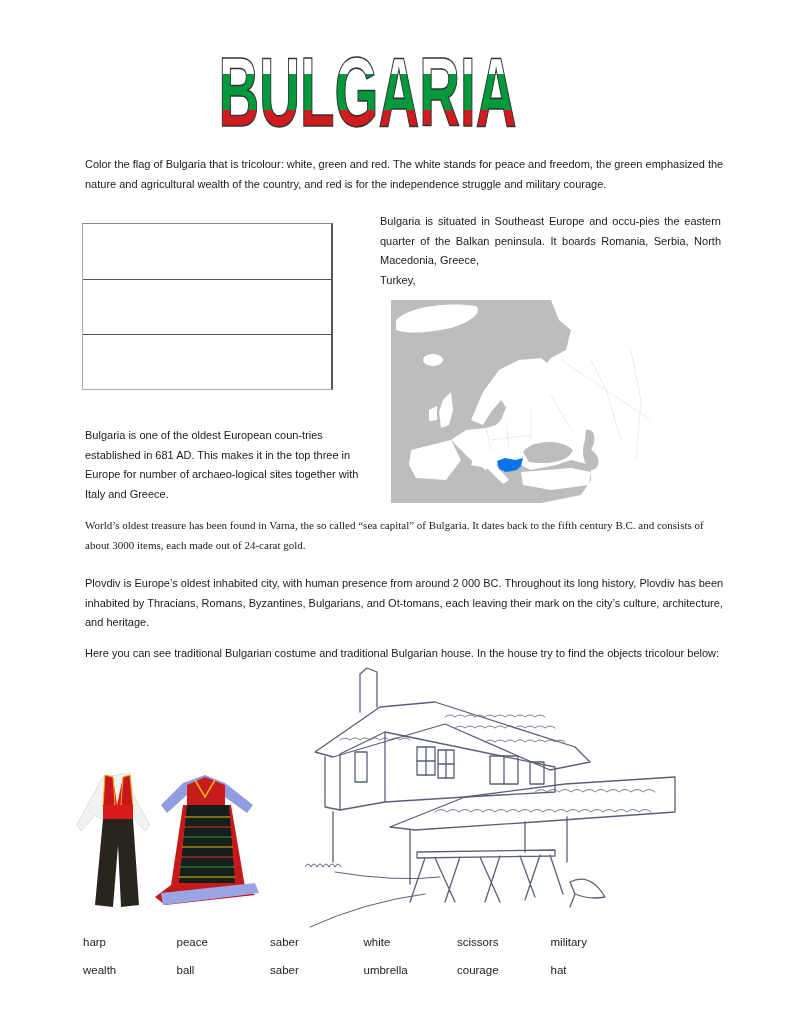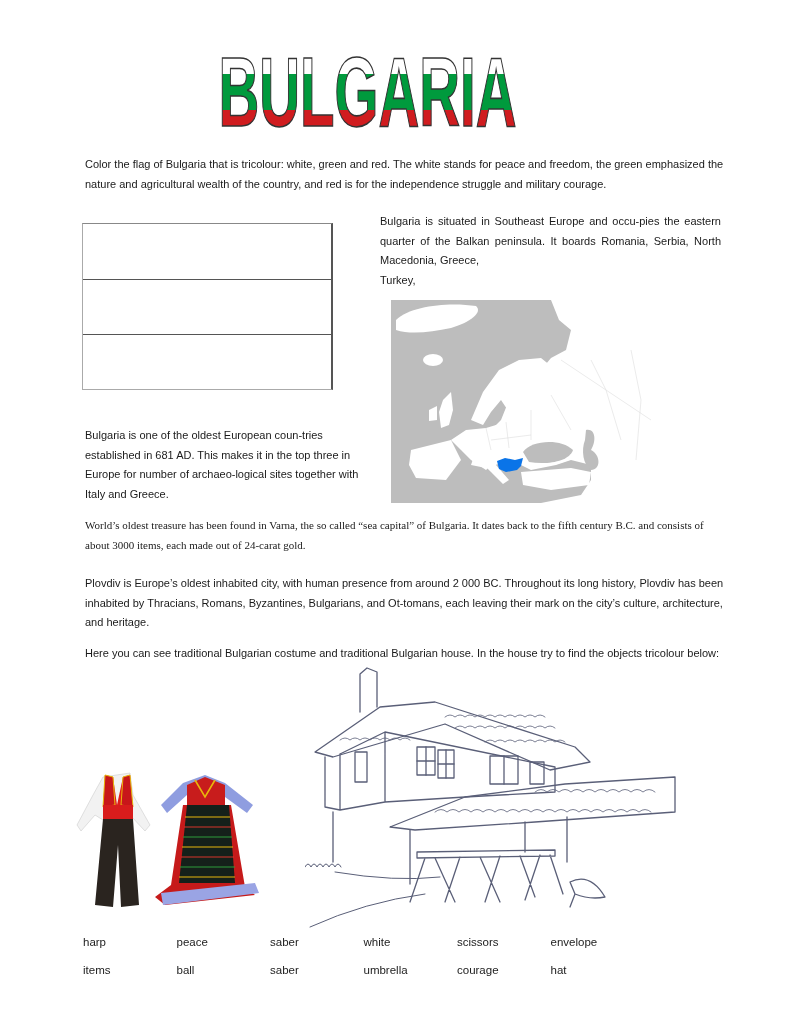--- a/index.html
+++ b/index.html
@@ -161,20 +161,20 @@
 
   <path d="M5 265 Q60 240 120 232 M30 210 Q90 220 135 215 M0 205 q3 -6 6 0 q3 -6 6 0 q3 -6 6 0 q3 -6 6 0 q3 -6 6 0 q3 -6 6 0" stroke-width="1"></path>
 </svg>
 
 <div class="abs word-grid">
   <span>harp</span>
   <span>peace</span>
   <span>saber</span>
   <span>white</span>
   <span>scissors</span>
-  <span>envelope</span>
-  <span>items</span>
+  <span>military</span>
+  <span>wealth</span>
   <span>ball</span>
   <span>saber</span>
   <span>umbrella</span>
   <span>courage</span>
   <span>hat</span>
 </div>
 
 </body></html>

